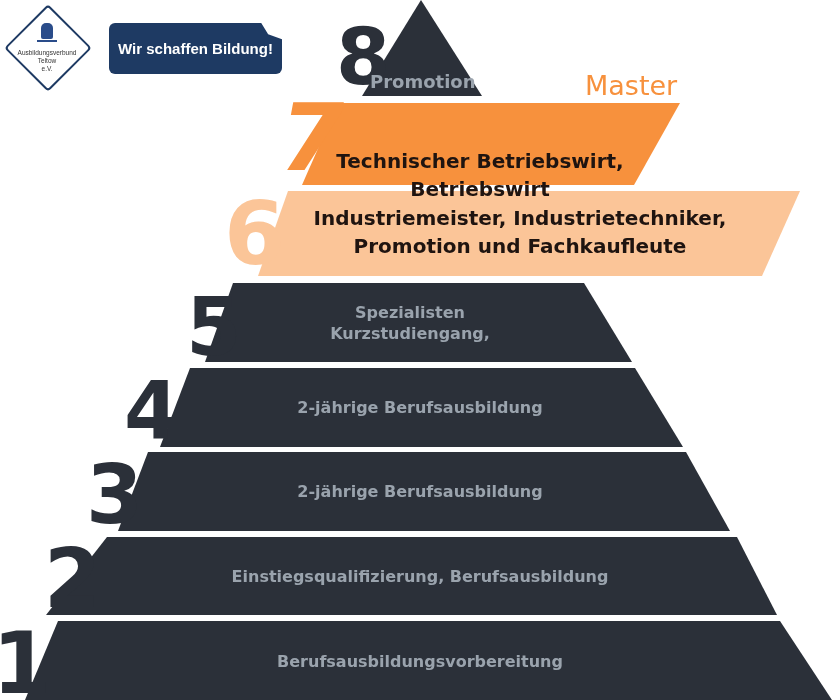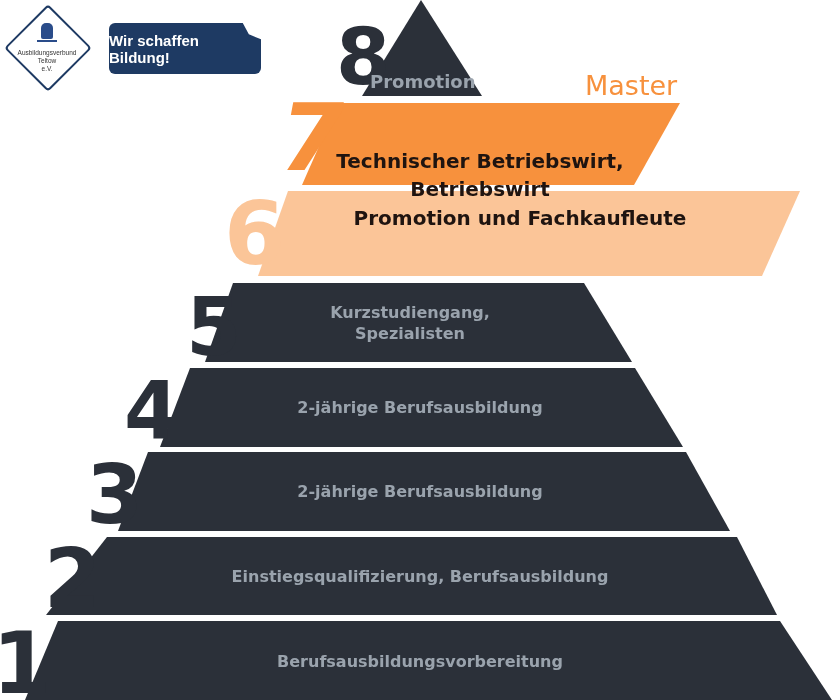--- a/index.html
+++ b/index.html
@@ -3,21 +3,21 @@
 <meta charset="utf-8">
 <style>
   html, body { margin:0; padding:0; background:#ffffff; }
   body { width:836px; height:700px; position:relative; overflow:hidden; font-family:"Liberation Sans", sans-serif; }
   #diagram { position:absolute; left:0; top:0; width:836px; height:700px; }
   .logo-wrap { position:absolute; left:5px; top:5px; width:84px; height:84px; }
   .logo-diamond { position:absolute; left:12px; top:12px; width:58px; height:58px; transform:rotate(45deg); border:2.5px solid #1e3a63; background:#fff; border-radius:4px; }
   .logo-text { position:absolute; left:0; top:44px; width:84px; text-align:center; font-size:6.5px; line-height:8px; color:#333; }
   .logo-figure { position:absolute; left:36px; top:18px; width:12px; height:16px; background:#2a4c8a; border-radius:5px 5px 2px 2px; }
   .logo-strip { position:absolute; left:32px; top:35px; width:20px; height:2px; background:#2a4c8a; }
-  .slogan { position:absolute; left:109px; top:23px; width:152px; height:51px; background:#1e3a63; border-radius:6px; color:#fff; font-weight:bold; font-size:15px; display:flex; align-items:center; justify-content:center; clip-path:polygon(0 0, 88% 0, 92% 22%, 100% 32%, 100% 100%, 0 100%); }
+  .slogan { position:absolute; left:109px; top:23px; width:173px; height:51px; background:#1e3a63; border-radius:6px; color:#fff; font-weight:bold; font-size:15px; display:flex; align-items:center; justify-content:center; clip-path:polygon(0 0, 88% 0, 92% 22%, 100% 32%, 100% 100%, 0 100%); }
   .step-num { position:absolute; font-family:"DejaVu Sans", sans-serif; font-weight:bold; line-height:1; }
   .lbl { position:absolute; text-align:center; font-family:"DejaVu Sans", sans-serif; font-weight:bold; }
   .dark-lbl { color:#9aa3ad; font-size:16px; line-height:21px; }
   .deg { position:absolute; font-family:"DejaVu Sans", sans-serif; font-weight:normal; }
 </style>
 </head>
 <body>
 
 <div id="diagram">
 
@@ -65,26 +65,27 @@
   <div class="deg" style="left:585px;top:70px;font-size:27px;color:#f7913d;">Master</div>
 
   <div class="lbl" style="left:370px;top:71px;width:110px;text-align:left;font-size:18px;color:#9aa3ad;">Promotion</div>
 
   <div class="lbl" style="left:330px;top:115px;width:300px;font-size:20px;line-height:28px;color:#1f1410;margin-top:32px;">
     <div>Technischer Betriebswirt,</div>
     <div>Betriebswirt</div>
   </div>
 
   <div class="lbl" style="left:290px;top:204px;width:460px;font-size:20px;line-height:28px;color:#1f1410;">
+    <div>Industriemeister, Industrietechniker,</div>
     <div>Promotion und Fachkaufleute</div>
   </div>
 
   <div class="lbl dark-lbl" style="left:280px;top:302px;width:260px;">
+    <div>Spezialisten</div>
     <div>Kurzstudiengang,</div>
-    <div>Spezialisten</div>
   </div>
 
   <div class="lbl dark-lbl" style="left:220px;top:397px;width:400px;">2-jährige Berufsausbildung</div>
   <div class="lbl dark-lbl" style="left:220px;top:481px;width:400px;">2-jährige Berufsausbildung</div>
   <div class="lbl dark-lbl" style="left:170px;top:566px;width:500px;">Einstiegsqualifizierung, Berufsausbildung</div>
   <div class="lbl dark-lbl" style="left:220px;top:651px;width:400px;">Berufsausbildungsvorbereitung</div>
 
 </div>
 
 </body></html>

